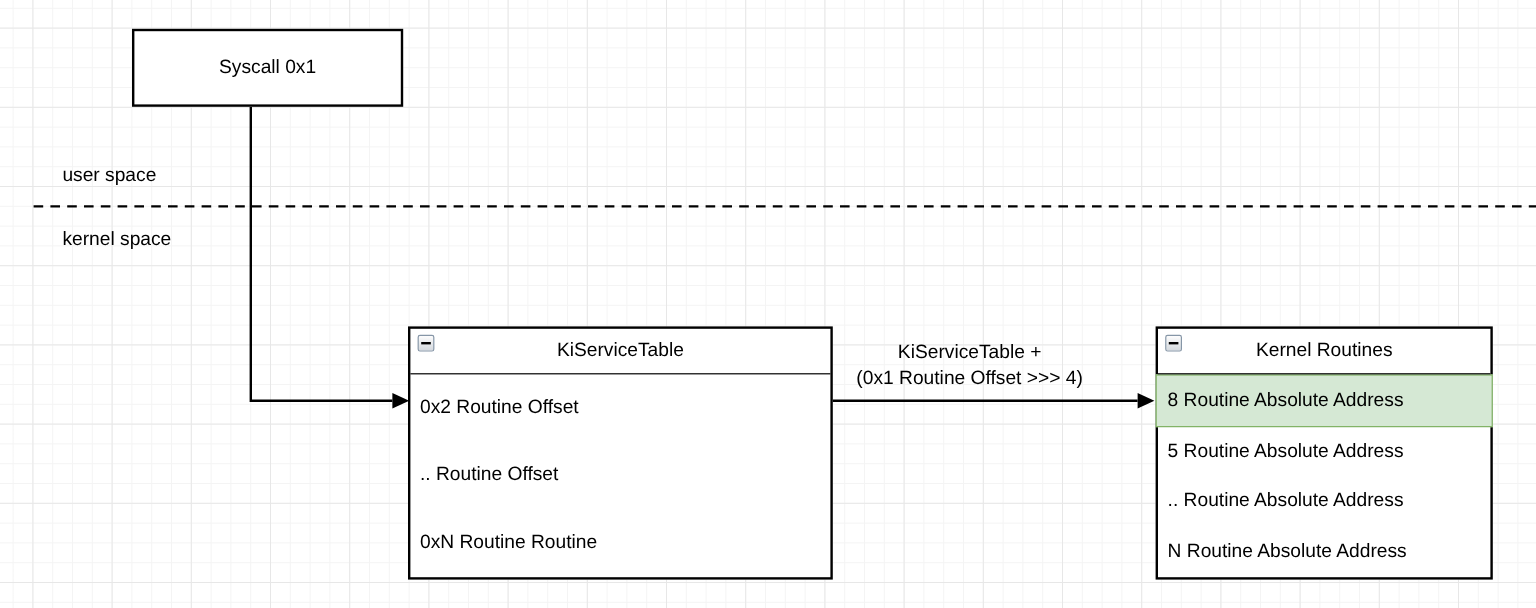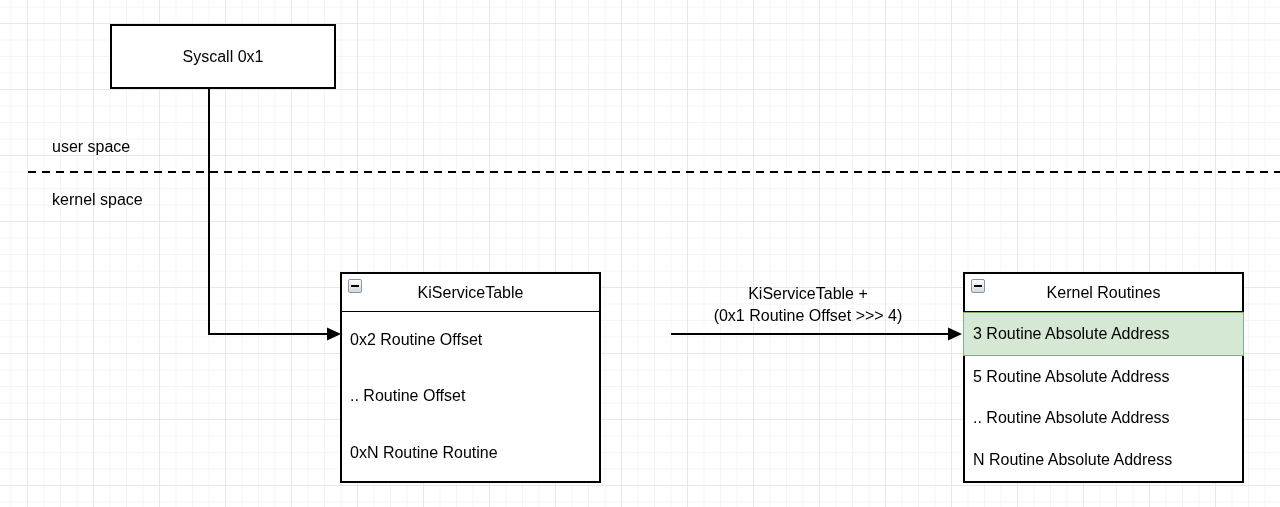--- a/index.html
+++ b/index.html
@@ -58,21 +58,21 @@
     position: absolute;
     top: 272px;
     height: 211px;
     border: 2px solid #000;
     background: #fff;
     box-sizing: border-box;
     display: flex;
     flex-direction: column;
     font-size: 16px;
   }
-  .dtable.ki { left: 340px; width: 261px; }
+  .dtable.ki { left: 340px; width: 354px; }
   .dtable.kr { left: 963px; width: 281px; }
 
   .thead {
     position: relative;
     height: 37px;
     flex: 0 0 37px;
     border-bottom: 1px solid #000;
     display: flex; align-items: center; justify-content: center;
   }
 
@@ -149,19 +149,19 @@
     <div class="trow">0xN Routine Routine</div>
   </div>
 
   <div class="dtable kr">
     <div class="thead">
       <span class="collapse-btn">
         <span class="minus"></span>
       </span>
       <span>Kernel Routines</span>
     </div>
-    <div class="trow hl-green">3 Routine Absolute Address</div>
+    <div class="trow hl-green">8 Routine Absolute Address</div>
     <div class="trow">5 Routine Absolute Address</div>
     <div class="trow">.. Routine Absolute Address</div>
     <div class="trow">N Routine Absolute Address</div>
   </div>
 
 </div>
 
 </body></html>

